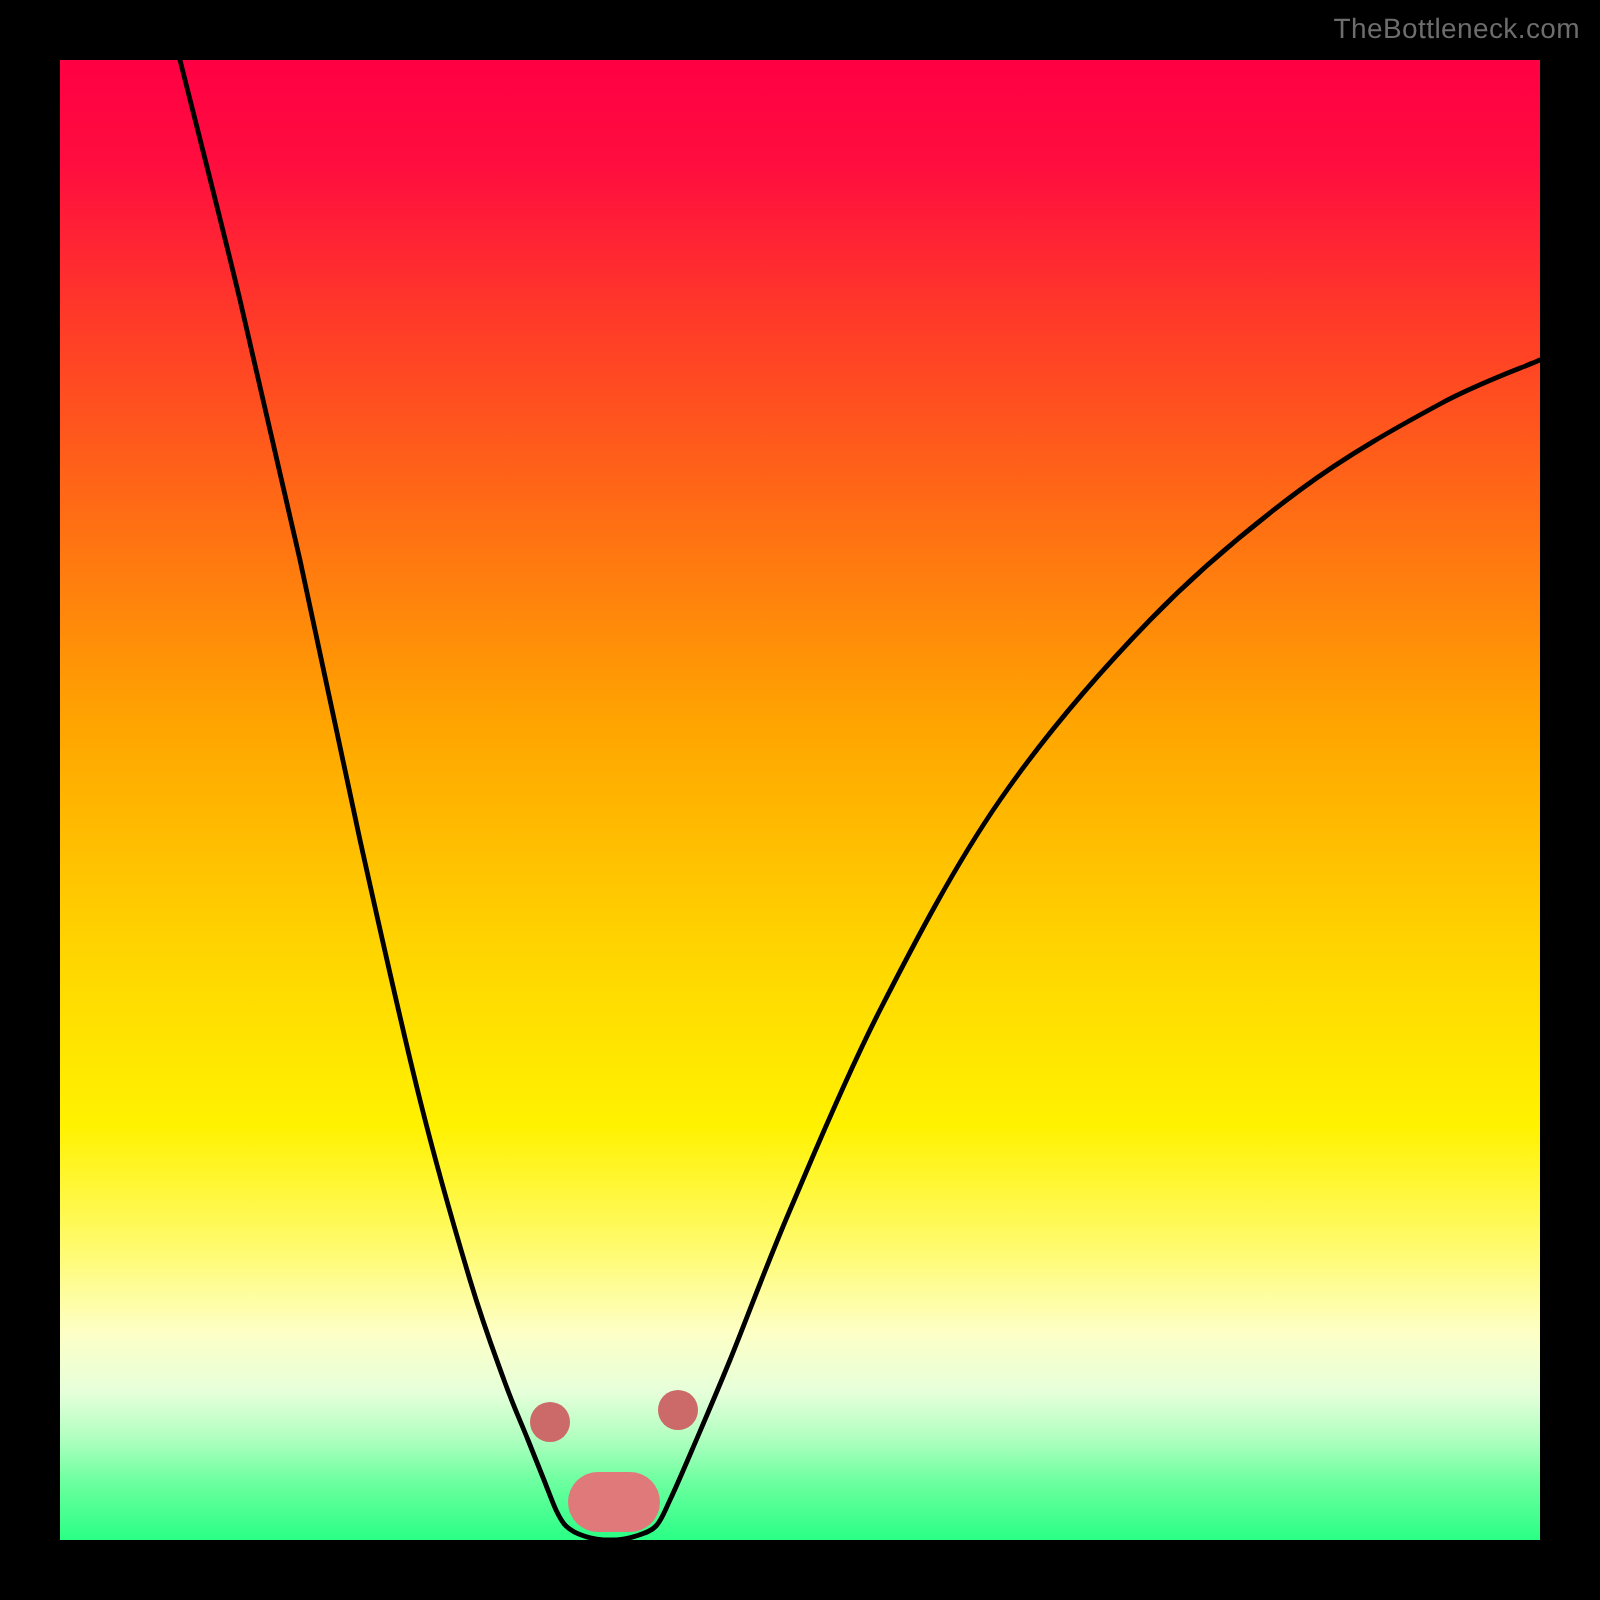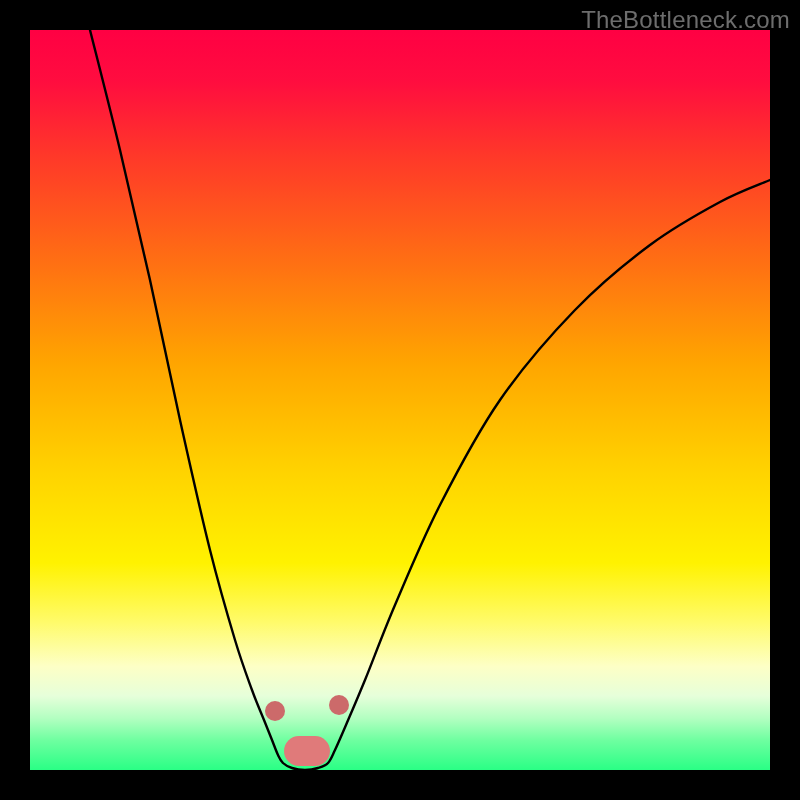--- a/index.html
+++ b/index.html
@@ -20,21 +20,21 @@
   .plot-area {
     position: absolute;
     left: 30px; top: 30px;
     width: 740px; height: 740px;
     overflow: hidden;
   }
   .watermark {
     position: absolute;
     top: 6px;
     right: 10px;
-    font-size: 24px;
+    font-size: 14px;
     font-weight: 500;
     color: #6d6d6d;
     letter-spacing: 0.2px;
     user-select: none;
   }
   svg { display: block; }
 </style>
 </head>
 <body>
 

